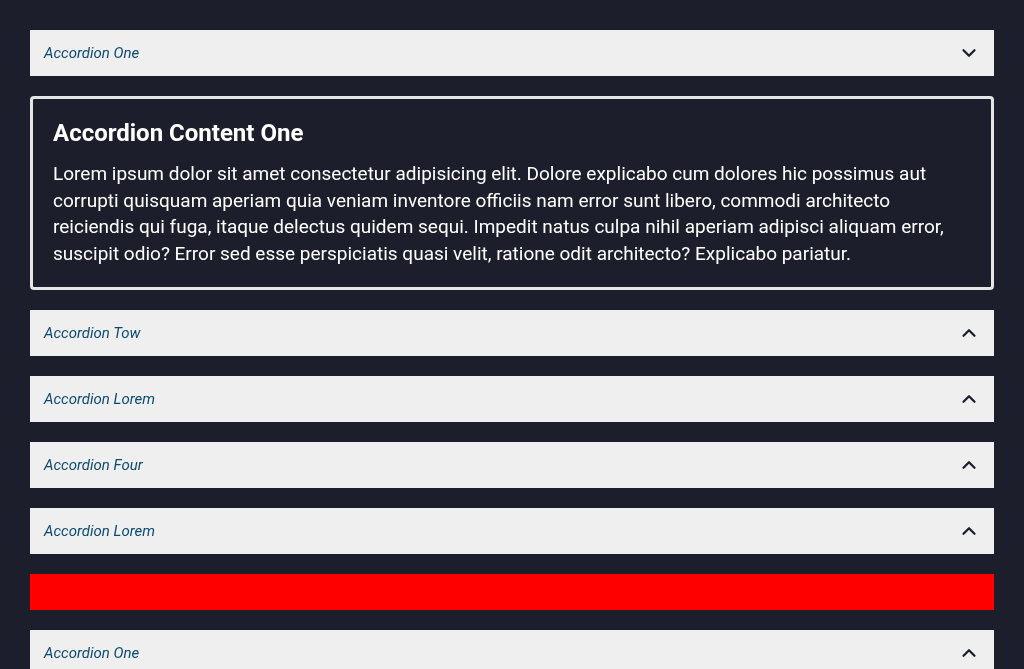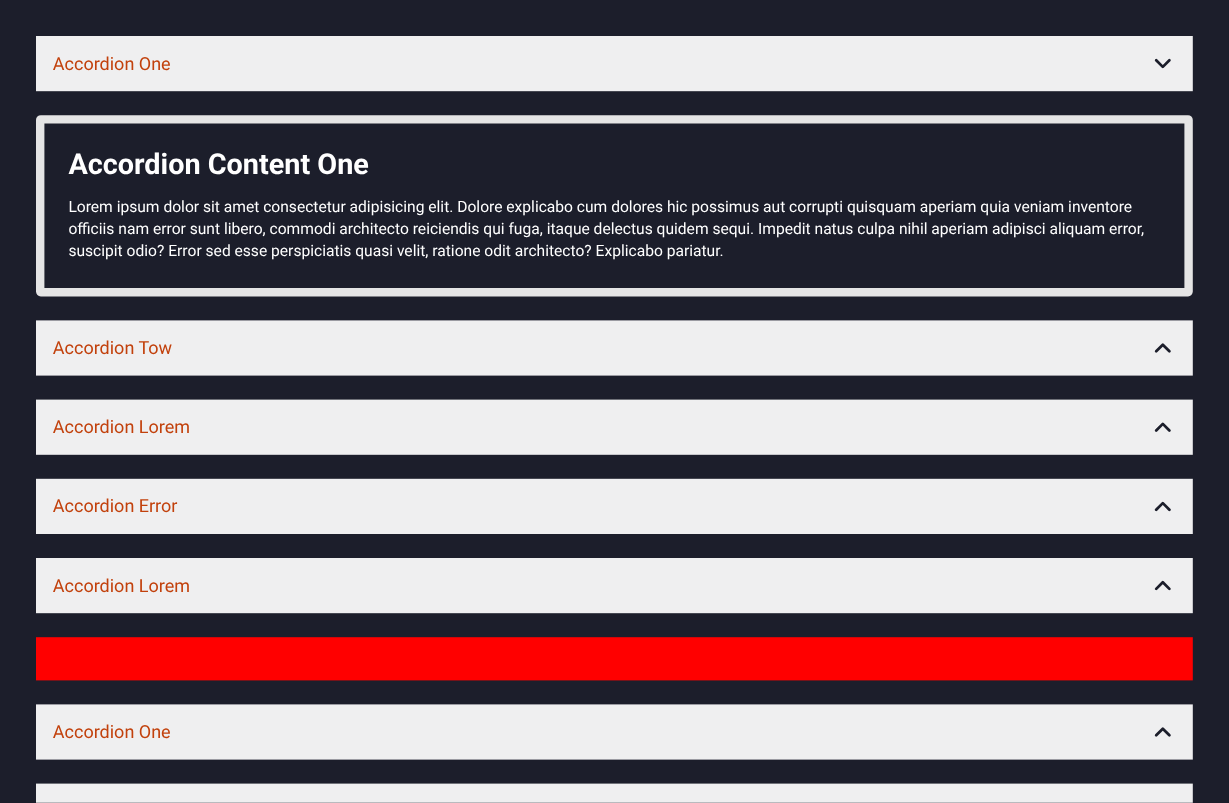--- a/index.html
+++ b/index.html
@@ -18,37 +18,38 @@
     .accordion-item {
       margin-bottom: 20px;
     }
     .accordion-header {
       background-color: #efeff0;
       padding: 12px 14px;
       display: flex;
       justify-content: space-between;
       align-items: center;
       cursor: pointer;
-      color: #c2410c;
+      color: #0c4a6e;
       font-size: 15px;
+      font-style: italic;
     }
     .accordion-content {
-      border: 7px solid #e5e5e5;
+      border: 3px solid #e5e5e5;
       border-radius: 4px;
       padding: 20px;
       margin-top: 20px;
       color: #fff;
     }
     .accordion-content h2 {
       font-size: 24px;
       font-weight: bold;
       margin-bottom: 14px;
     }
     .accordion-content p {
-      font-size: 13px;
+      font-size: 19px;
       line-height: 1.4;
     }
     .chevron {
       display: inline-block;
     }
     .chevron svg {
       display: block;
     }
     .red-bar {
       background-color: #ff0000;
@@ -91,21 +92,21 @@
     <span class="chevron">
       <svg width="22" height="22" viewBox="0 0 24 24" fill="none" stroke="#1c1e2b" stroke-width="2.5" stroke-linecap="round" stroke-linejoin="round">
           <polyline points="18 15 12 9 6 15"></polyline>
         </svg>
     </span>
   </div>
 </div>
 
 <div class="accordion-item">
   <div class="accordion-header">
-    <span>Accordion Error</span>
+    <span>Accordion Four</span>
     <span class="chevron">
       <svg width="22" height="22" viewBox="0 0 24 24" fill="none" stroke="#1c1e2b" stroke-width="2.5" stroke-linecap="round" stroke-linejoin="round">
           <polyline points="18 15 12 9 6 15"></polyline>
         </svg>
     </span>
   </div>
 </div>
 
 <div class="accordion-item">
   <div class="accordion-header">

